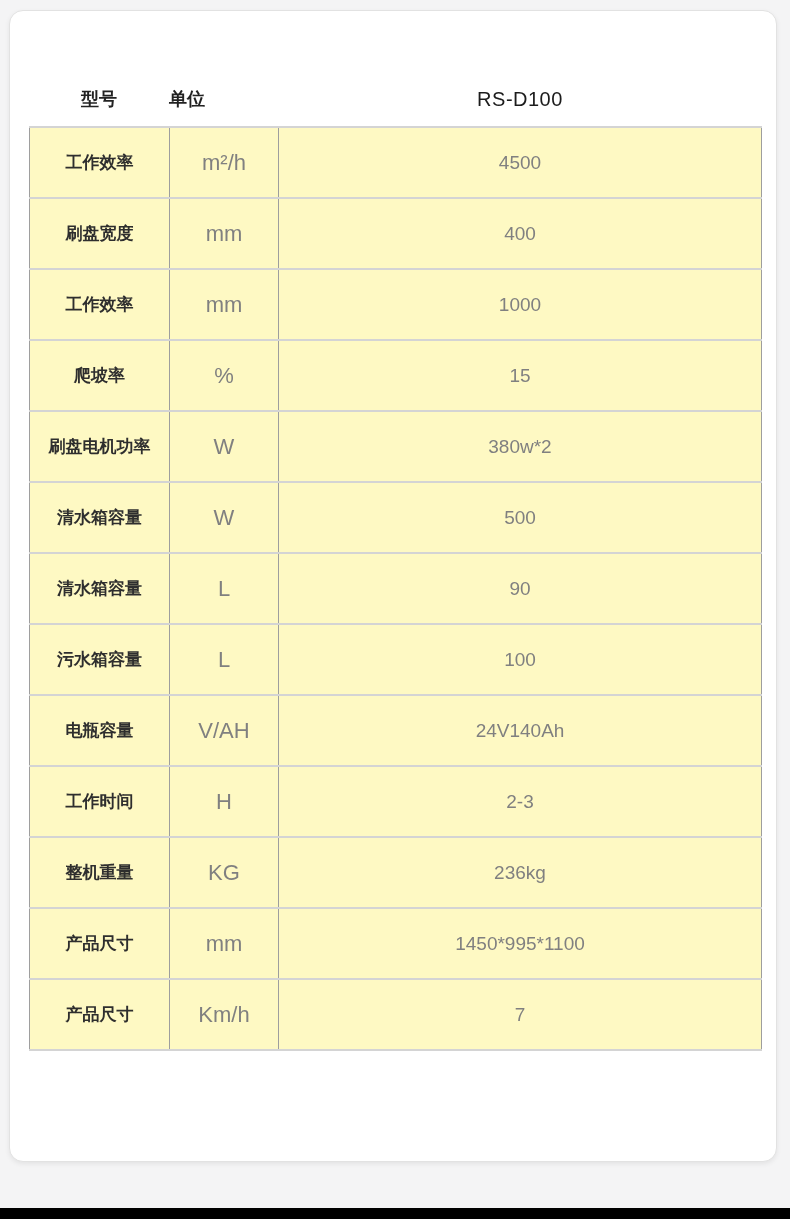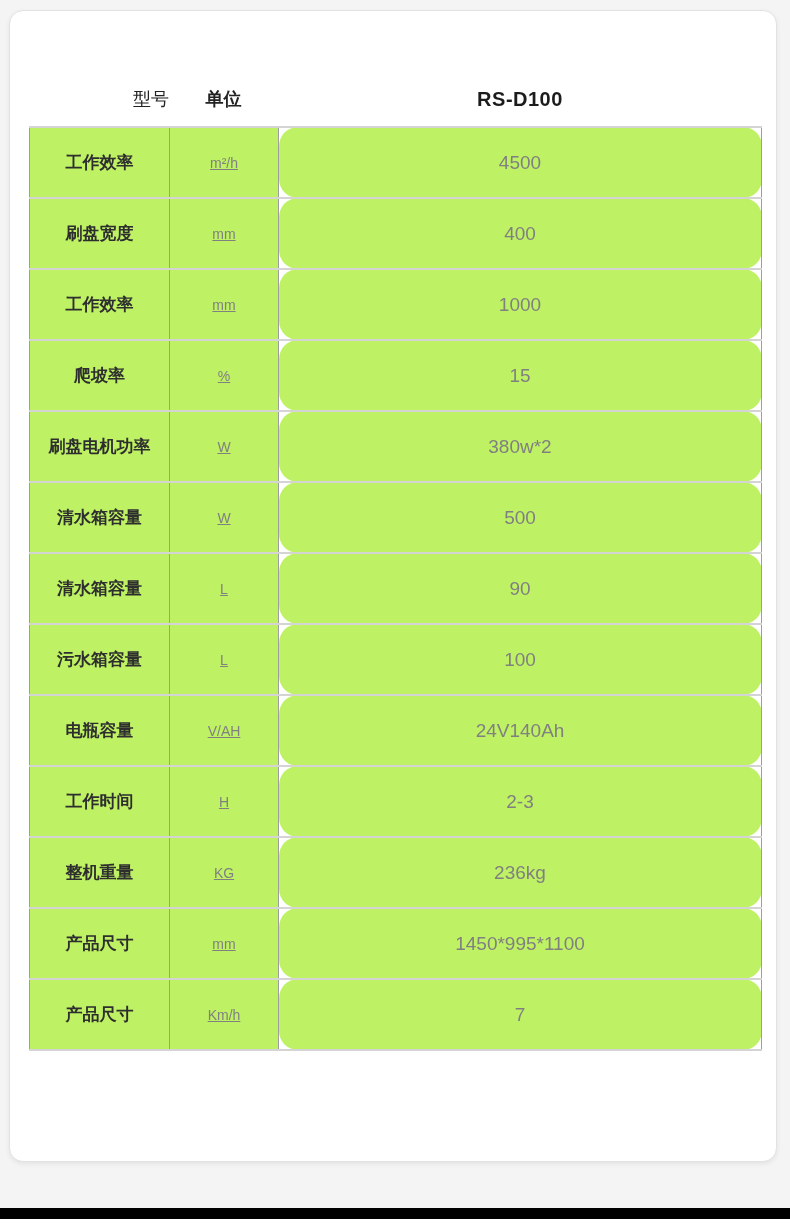--- a/index.html
+++ b/index.html
@@ -31,72 +31,70 @@
     padding: 68px 19px 0 19px;
   }
   .spec-header {
     display: flex;
     height: 40px;
     line-height: 40px;
     width: 733px;
   }
   .spec-header .h-model {
     width: 140px;
-    text-align: right;
+    text-align: center;
     font-size: 18px;
-    font-weight: normal;
+    font-weight: bold;
     color: #222222;
   }
   .spec-header .h-unit {
     width: 109px;
-    text-align: center;
+    text-align: left;
     font-size: 18px;
     font-weight: bold;
     color: #222222;
   }
   .spec-header .h-value {
     flex: 1;
     text-align: center;
     font-size: 20px;
-    font-weight: 700;
+    font-weight: 400;
     color: #1c1c1c;
     letter-spacing: 0.5px;
   }
   table.spec-table {
     margin-top: 7px;
     width: 733px;
     border-collapse: collapse;
     table-layout: fixed;
   }
   table.spec-table td {
     height: 71px;
     border-top: 2px solid #d4d4d4;
     border-bottom: 2px solid #d4d4d4;
     border-left: 1px solid #9e9e9e;
     border-right: 1px solid #9e9e9e;
     text-align: center;
     vertical-align: middle;
-    background: #bef264;
+    background: #fef9c3;
   }
   td.c-label {
     width: 140px;
     font-size: 17px;
     font-weight: bold;
     color: #2e2e2e;
   }
   td.c-unit {
     width: 109px;
-    font-size: 14px;
+    font-size: 22px;
     color: #808080;
-    text-decoration: underline;
   }
   td.c-value {
     font-size: 19px;
     color: #808080;
-    border-radius: 19px;
   }
   .bottom-bar {
     position: absolute;
     top: 1208px;
     left: 0;
     width: 790px;
     height: 11px;
     background: #000000;
   }
 </style>

